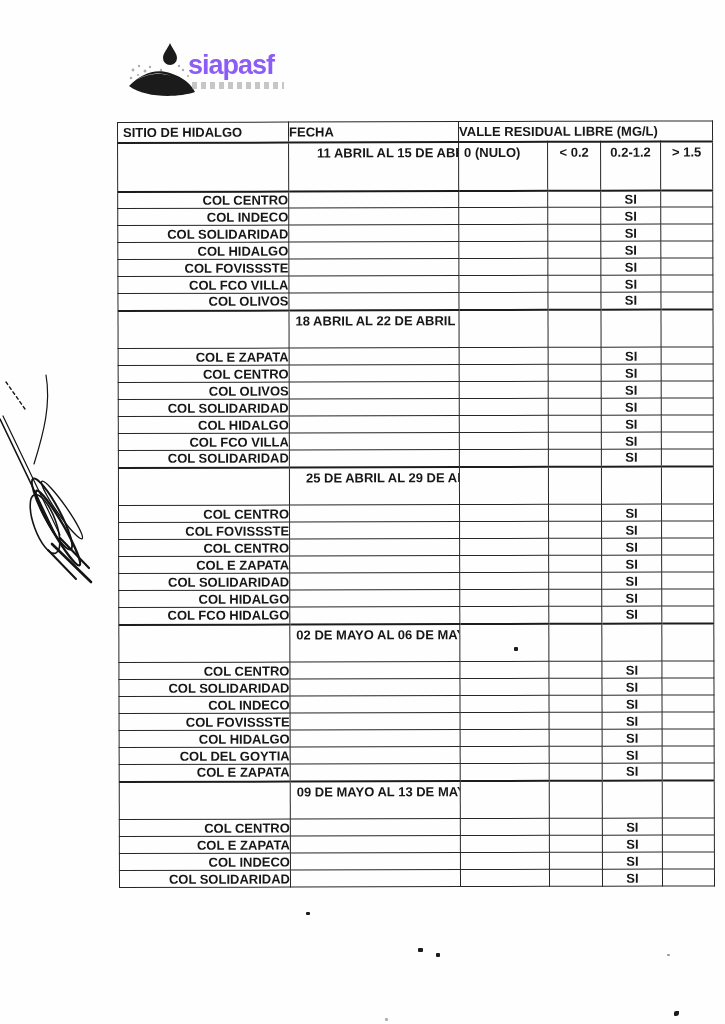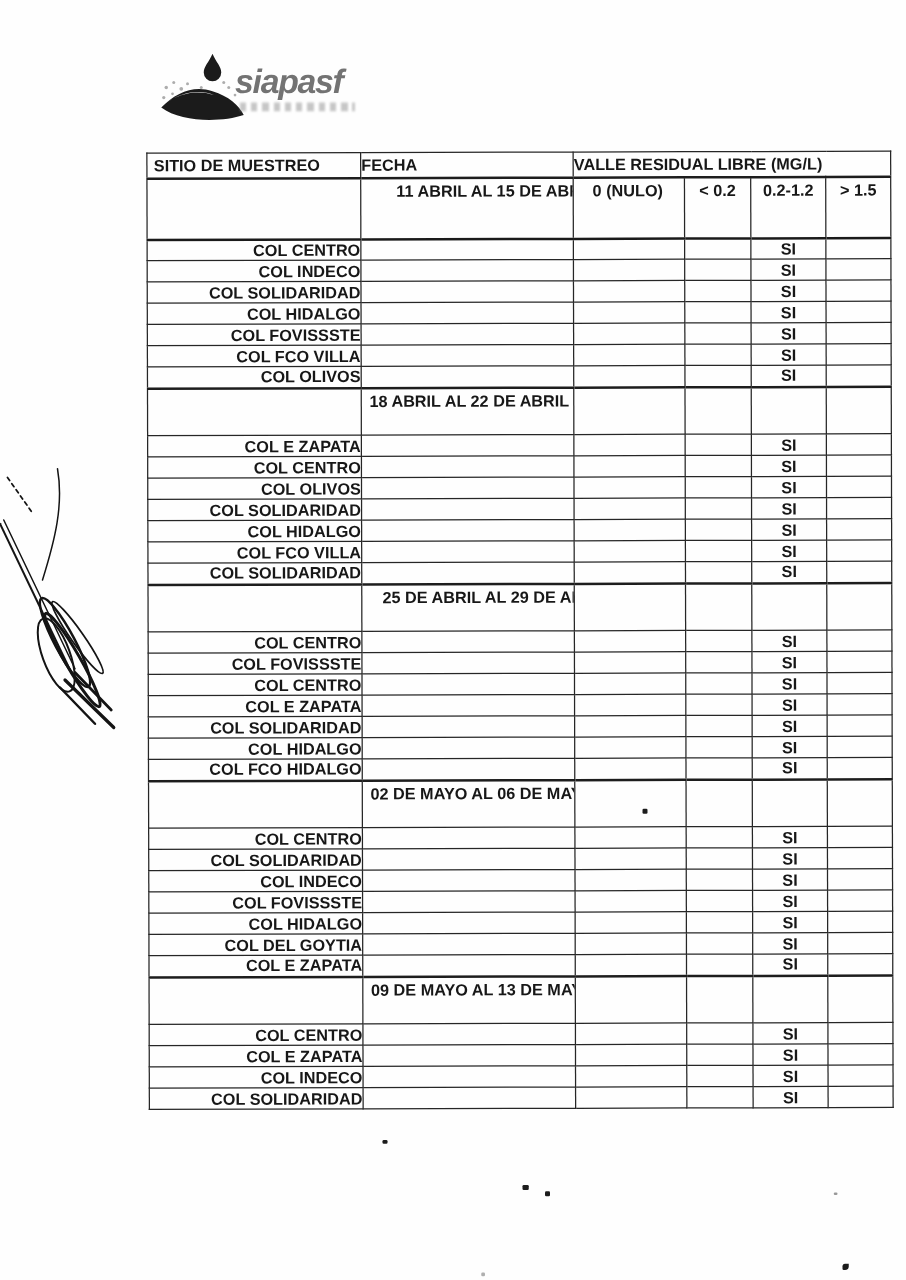--- a/index.html
+++ b/index.html
@@ -9,23 +9,22 @@
     background:#fefefe; overflow:hidden;
     font-family:"Liberation Sans","DejaVu Sans",sans-serif;
     color:#171717;
   }
 
   
   .logo-area { position:absolute; left:125px; top:40px; width:200px; height:60px; }
   .logo-icon { position:absolute; left:0; top:0; }
   .logo-word {
     position:absolute; left:63px; top:10px;
-    font-size:27px; font-weight:bold; letter-spacing:-1px; color:#737373;
+    font-size:27px; font-weight:bold; letter-spacing:-1px; color:#8b5cf6;
     filter:blur(.3px);
-    font-style:italic;
   }
   .logo-tagline {
     position:absolute; left:67px; top:42px; width:92px; height:7px;
     background:repeating-linear-gradient(90deg,#9a9a9a 0 5px,transparent 5px 9px);
     opacity:.55; filter:blur(.7px);
   }
 
   
   table.results {
     position:absolute; left:117px; top:122px; width:595px;
@@ -36,21 +35,21 @@
     border:1.5px solid #262626;
     font-size:13px; font-weight:bold; line-height:15px;
     overflow:hidden; white-space:nowrap;
     color:#171717;
   }
   tr.head-row { height:20px; }
   tr.head-row th { text-align:left; }
   th.site-h { text-align:left !important; padding-left:5px; }
   tr.subhead-row { height:49px; vertical-align:top; }
   tr.subhead-row th { text-align:center; padding-top:2px; }
-  th.nulo-h { text-align:left !important; padding-left:15px; }
+  th.nulo-h { text-align:left !important; padding-left:5px; }
 
   td.site-cell { text-align:right; padding-left:5px; }
   td.date-cell {
     text-align:left; padding:2px 4px 0 6px; vertical-align:top;
     white-space:normal; line-height:16px;
   }
   .ind-0 { text-indent:28px; }
   .ind-2 { text-indent:10px; }
   td.val-cell { text-align:center; }
 
@@ -119,21 +118,21 @@
     <colgroup>
       <col style="width:171px">
         <col style="width:170px">
         <col style="width:89px">
       <col style="width:53px">
         <col style="width:60px">
         <col style="width:52px">
     </colgroup>
     <thead>
       <tr class="head-row">
-        <th class="site-h">SITIO DE MUESTREO</th>
+        <th class="site-h">SITIO DE HIDALGO</th>
         <th>FECHA</th>
         <th colspan="4">VALLE RESIDUAL LIBRE (MG/L)</th>
       </tr>
       <tr class="subhead-row">
         <th></th>
         <th class="date-cell ind-0">11 ABRIL AL 15 DE ABRIL 2022</th>
         <th class="nulo-h">0 (NULO)</th>
         <th>&lt; 0.2</th>
         <th>0.2-1.2</th>
         <th>&gt; 1.5</th>

